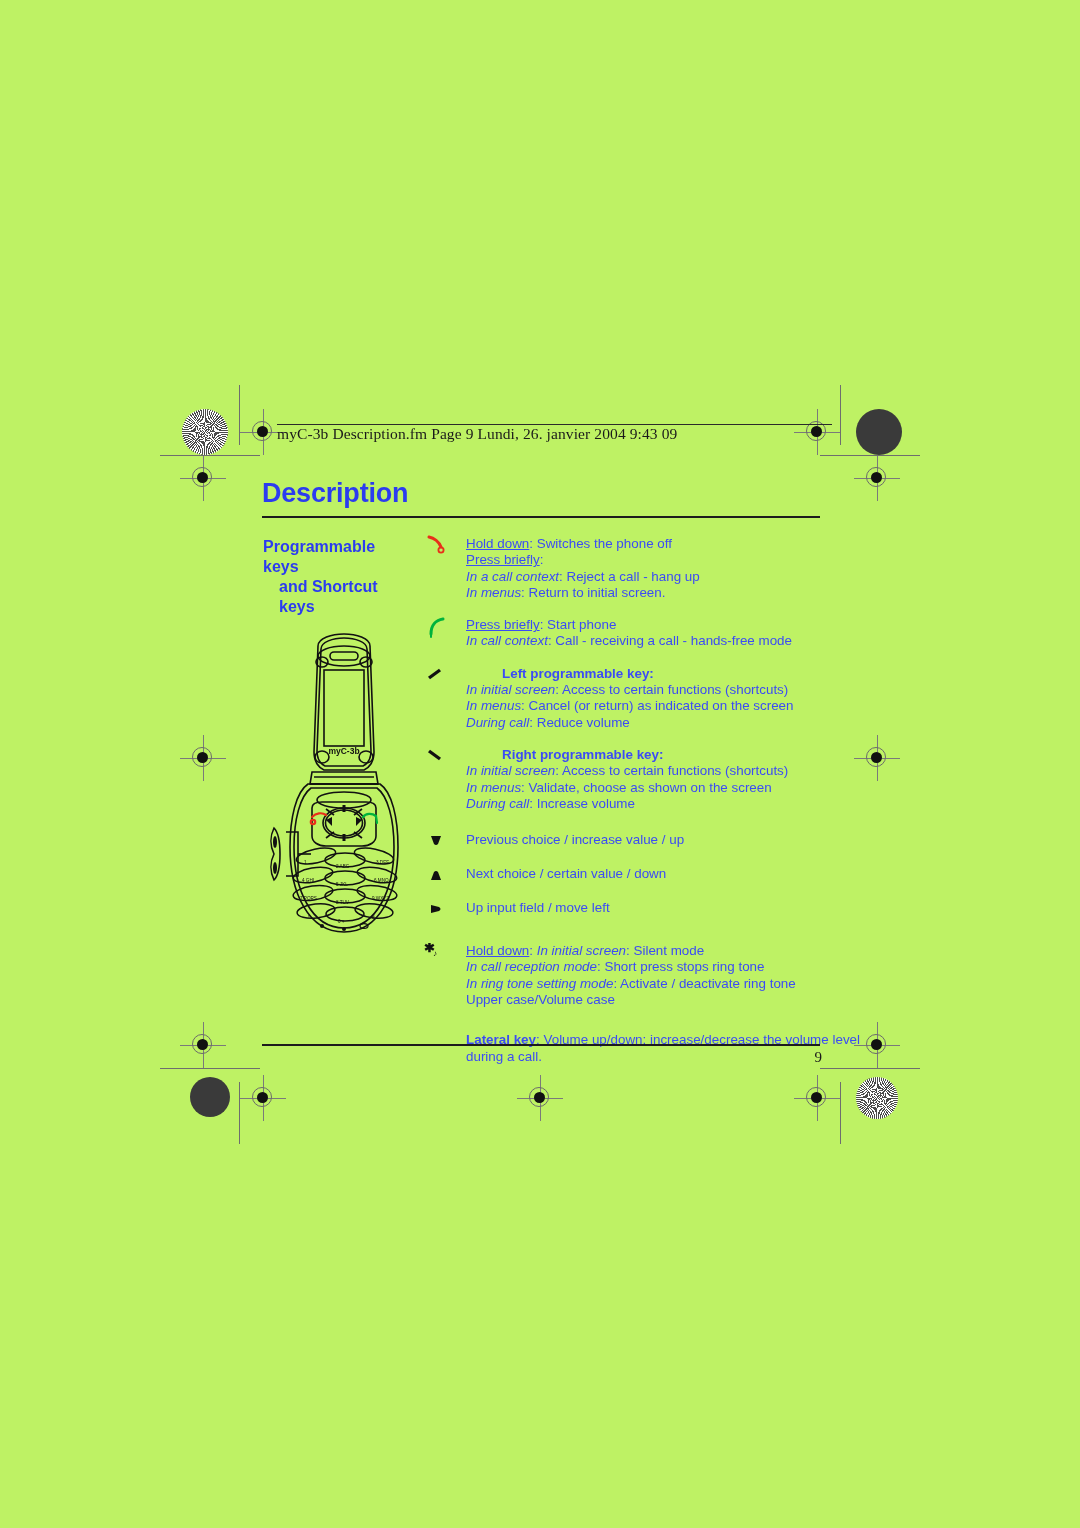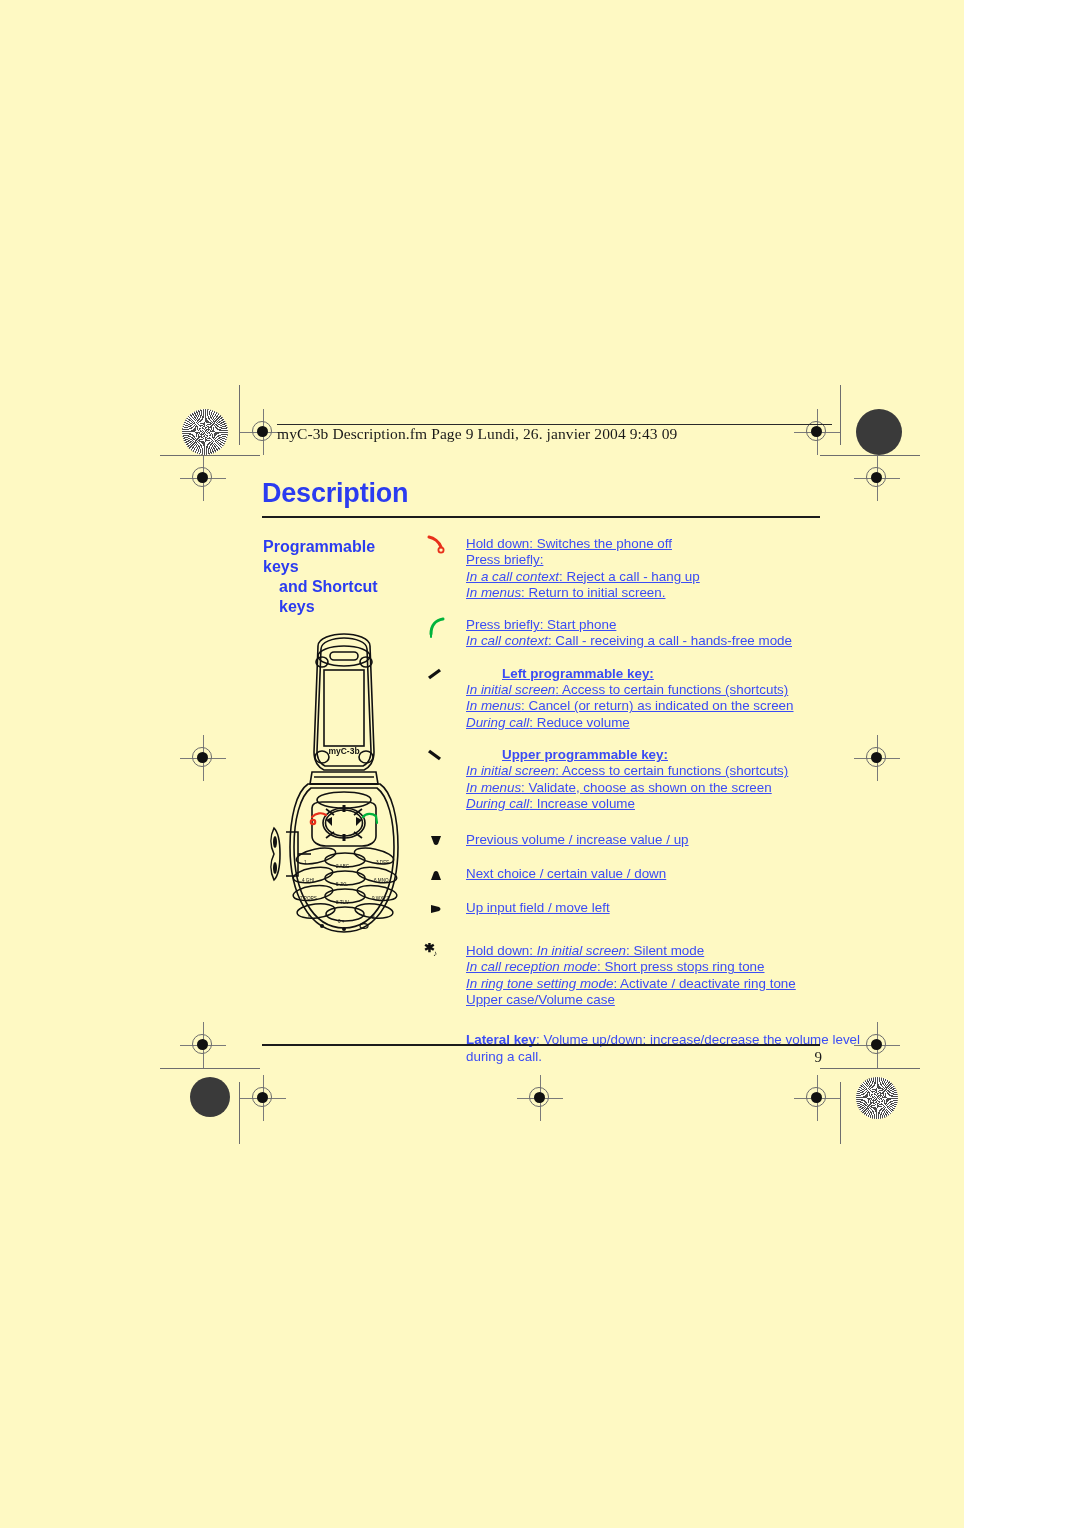--- a/index.html
+++ b/index.html
@@ -2,23 +2,23 @@
 <html><head>
 <meta charset="utf-8">
 <style>
   html, body {
     margin: 0;
     padding: 0;
     background: #ffffff;
   }
   .page {
     position: relative;
-    width: 964px;
+    width: 1080px;
     height: 1528px;
-    background: #fef9c3;
+    background: #bef264;
     overflow: hidden;
     font-family: "Liberation Sans", sans-serif;
   }
 
   
   .reg {
     position: absolute;
     width: 46px;
     height: 46px;
   }
@@ -136,21 +136,20 @@
     height: 18px;
   }
   .entry .lines {
     flex: 1 1 auto;
   }
   .ln {
     font-size: 13.4px;
     color: #3b4cf5;
     line-height: 16.3px;
     white-space: nowrap;
-    text-decoration: underline;
   }
   .ln .u { text-decoration: underline; }
   .ln .it { font-style: italic; }
   .ln.head { font-weight: bold; padding-left: 36px; }
 
   .para {
     font-size: 13.4px;
     color: #3b4cf5;
     line-height: 16.5px;
     text-align: justify;
@@ -454,37 +453,37 @@
 
     <div class="spacer-8"></div>
 
     <div class="entry">
       <div class="glyph">
         <svg class="g-right" width="18" height="14" viewBox="0 0 18 14" xmlns="http://www.w3.org/2000/svg">
           <path d="M2 2 L13 10" stroke="#111" stroke-width="3.4" stroke-linecap="butt"></path>
         </svg>
       </div>
       <div class="lines">
-        <div class="ln head">Upper programmable key:</div>
+        <div class="ln head">Right programmable key:</div>
         <div class="ln"><span class="it">In initial screen</span>: Access to certain functions (shortcuts)</div>
         <div class="ln"><span class="it">In menus</span>: Validate, choose as shown on the screen</div>
         <div class="ln"><span class="it">During call</span>: Increase volume</div>
       </div>
     </div>
 
     <div class="spacer-12"></div>
 
     <div class="entry">
       <div class="glyph">
         <svg class="g-tri" width="12" height="12" viewBox="0 0 12 12" xmlns="http://www.w3.org/2000/svg">
           <path d="M1 1 L11 1 L8 9 Q6 11 4 9 Z" fill="#111"></path>
         </svg>
       </div>
       <div class="lines">
-        <div class="ln">Previous volume / increase value / up</div>
+        <div class="ln">Previous choice / increase value / up</div>
       </div>
     </div>
 
     <div class="spacer-8"></div>
 
     <div class="entry">
       <div class="glyph">
         <svg class="g-tri" width="12" height="12" viewBox="0 0 12 12" xmlns="http://www.w3.org/2000/svg">
           <path d="M1 11 L11 11 L8 3 Q6 1 4 3 Z" fill="#111"></path>
         </svg>

